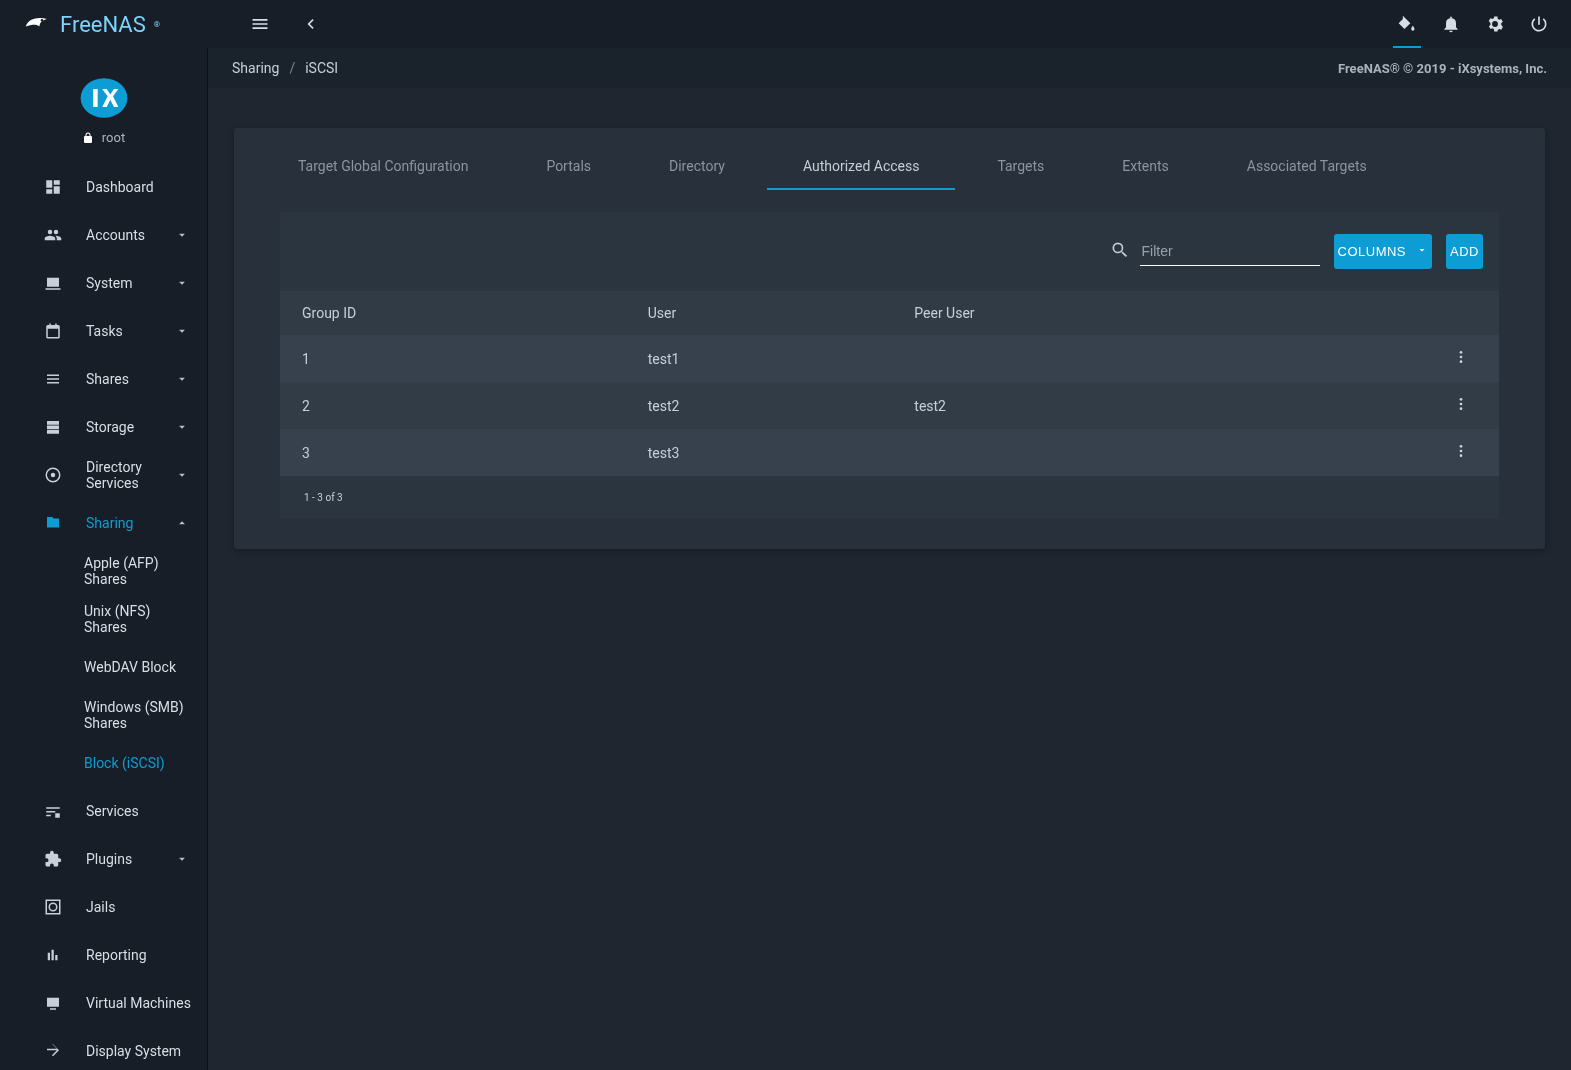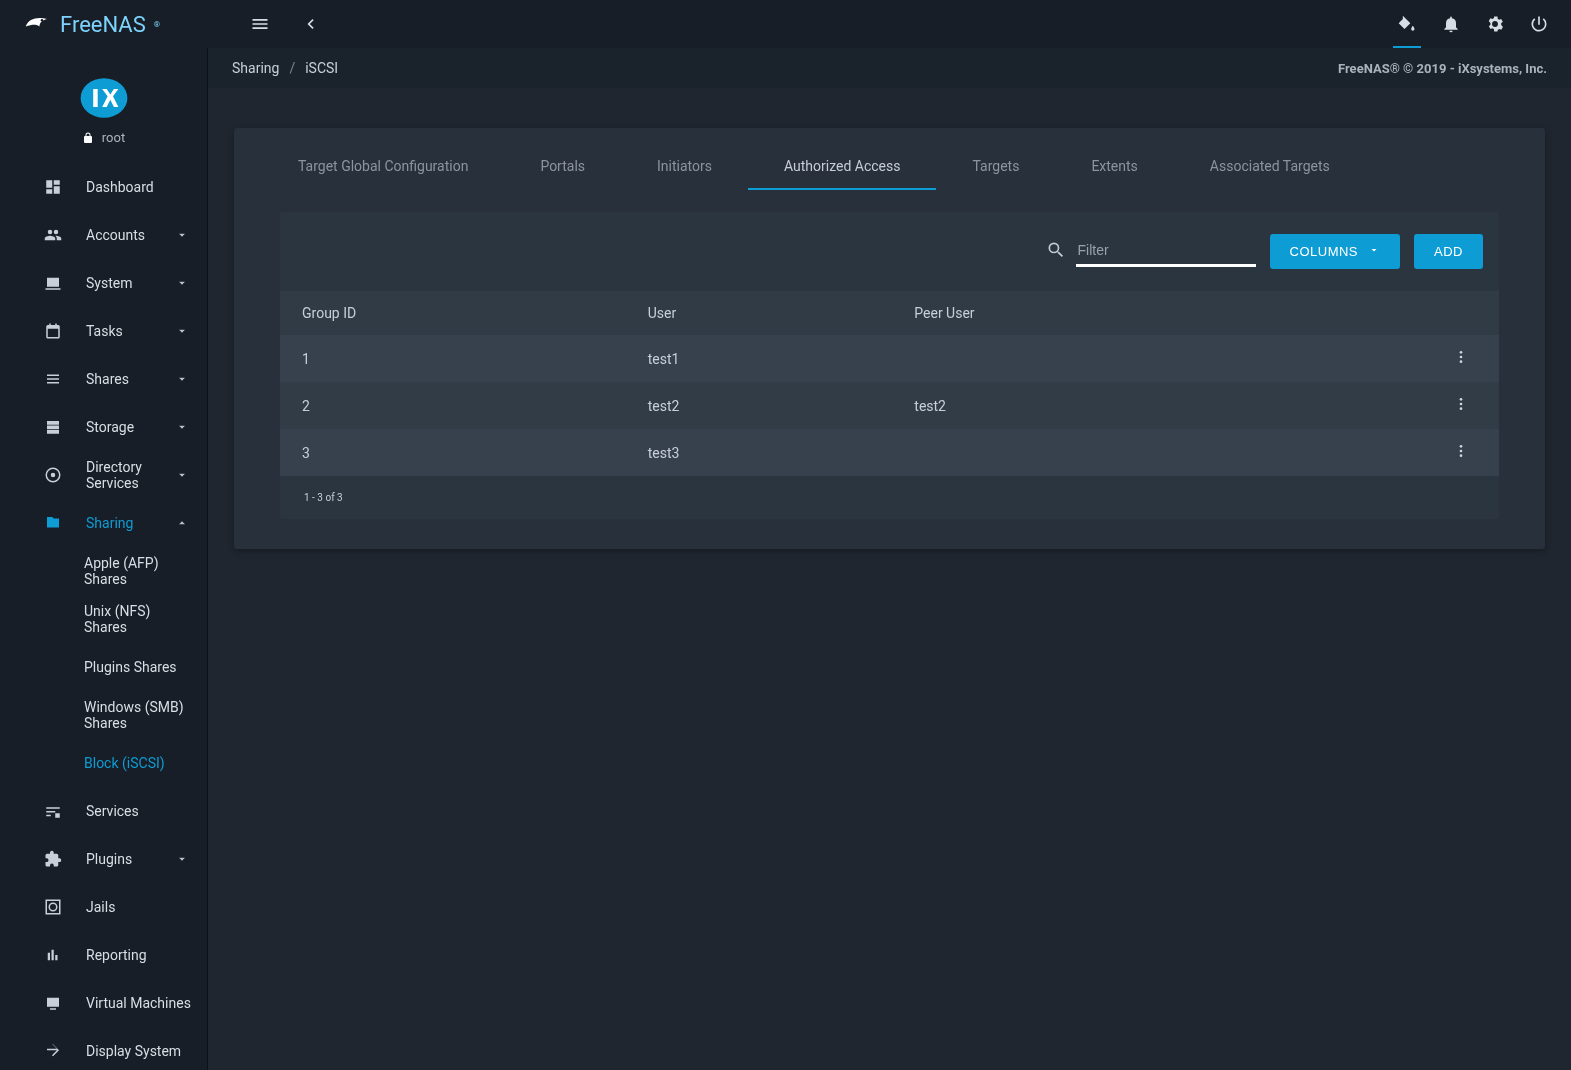--- a/index.html
+++ b/index.html
@@ -74,43 +74,43 @@
   .crumbs .sep { color: #7e8790; }
   .copyright { color: #aab3bc; font-size: 13px; font-weight: bold; }
 
   .content { flex: 1; padding: 40px 26px; overflow: auto; }
   .card {
     background: #27303b; border-radius: 3px;
     box-shadow: 0 2px 6px rgba(0,0,0,0.3);
   }
 
   
-  .tabs { display: flex; flex-wrap: wrap; padding: 18px 28px 0; gap: 0; }
+  .tabs { display: flex; flex-wrap: wrap; padding: 18px 28px 0; gap: 6px; }
   .tab {
     padding: 12px 36px 14px; cursor: pointer; color: #8c949d; font-size: 14px;
     border-bottom: 2px solid transparent;
   }
   .tab.active { color: #c6cdd5; border-bottom-color: #0e9cd4; }
 
   
   .panel { padding: 22px 46px 30px; }
   .panel-inner { background: #2b3540; border-radius: 2px; }
   .toolbar {
     display: flex; align-items: center; justify-content: flex-end;
     padding: 22px 16px; gap: 14px;
   }
   .search-group { display: flex; align-items: center; gap: 10px; }
   .search-group input {
-    background: transparent; border: none; border-bottom: 3px solid #ffffff;
+    background: transparent; border: none; border-bottom: 1px solid #ffffff;
     color: #d6dde4; font-size: 14px; padding: 6px 2px; width: 180px;
     outline: none;
   }
   .search-group input::placeholder { color: #98a2ab; }
   .btn {
-    background: #0e9cd4; color: #fff; border: none; padding: 10px 20px;
+    background: #0e9cd4; color: #fff; border: none; padding: 10px 4px;
     font-size: 13px; letter-spacing: 0.5px; border-radius: 3px; cursor: pointer;
     display: flex; align-items: center; gap: 10px;
     font-weight:500;
   }
   .btn .dd-arrow svg{ width:12px;height:12px;}
 
   
   table { width: 100%; border-collapse: collapse; }
   thead th {
     text-align: left; font-weight: 400; color: #c7cfd8; font-size: 14px;
@@ -296,21 +296,21 @@
             </svg>
           </span>
       </li>
       <li class="nav-sub-item">
           <span class="nav-label">Apple (AFP) Shares</span>
         </li>
       <li class="nav-sub-item">
           <span class="nav-label">Unix (NFS) Shares</span>
         </li>
       <li class="nav-sub-item">
-          <span class="nav-label">Plugins Shares</span>
+          <span class="nav-label">WebDAV Block</span>
         </li>
       <li class="nav-sub-item">
           <span class="nav-label">Windows (SMB) Shares</span>
         </li>
       <li class="nav-sub-item active">
           <span class="nav-label">Block (iSCSI)</span>
         </li>
       <li class="nav-item">
         <span class="nav-ico">
             <svg width="18" height="18" viewBox="0 0 24 24">
@@ -376,21 +376,21 @@
         <span>iSCSI</span>
       </div>
       <div class="copyright">FreeNAS® © 2019 - iXsystems, Inc.</div>
     </div>
 
     <div class="content">
       <div class="card">
         <div class="tabs">
           <div class="tab">Target Global Configuration</div>
           <div class="tab">Portals</div>
-          <div class="tab">Initiators</div>
+          <div class="tab">Directory</div>
           <div class="tab active">Authorized Access</div>
           <div class="tab">Targets</div>
           <div class="tab">Extents</div>
           <div class="tab">Associated Targets</div>
         </div>
 
         <div class="panel">
           <div class="panel-inner">
             <div class="toolbar">
               <div class="search-group">

